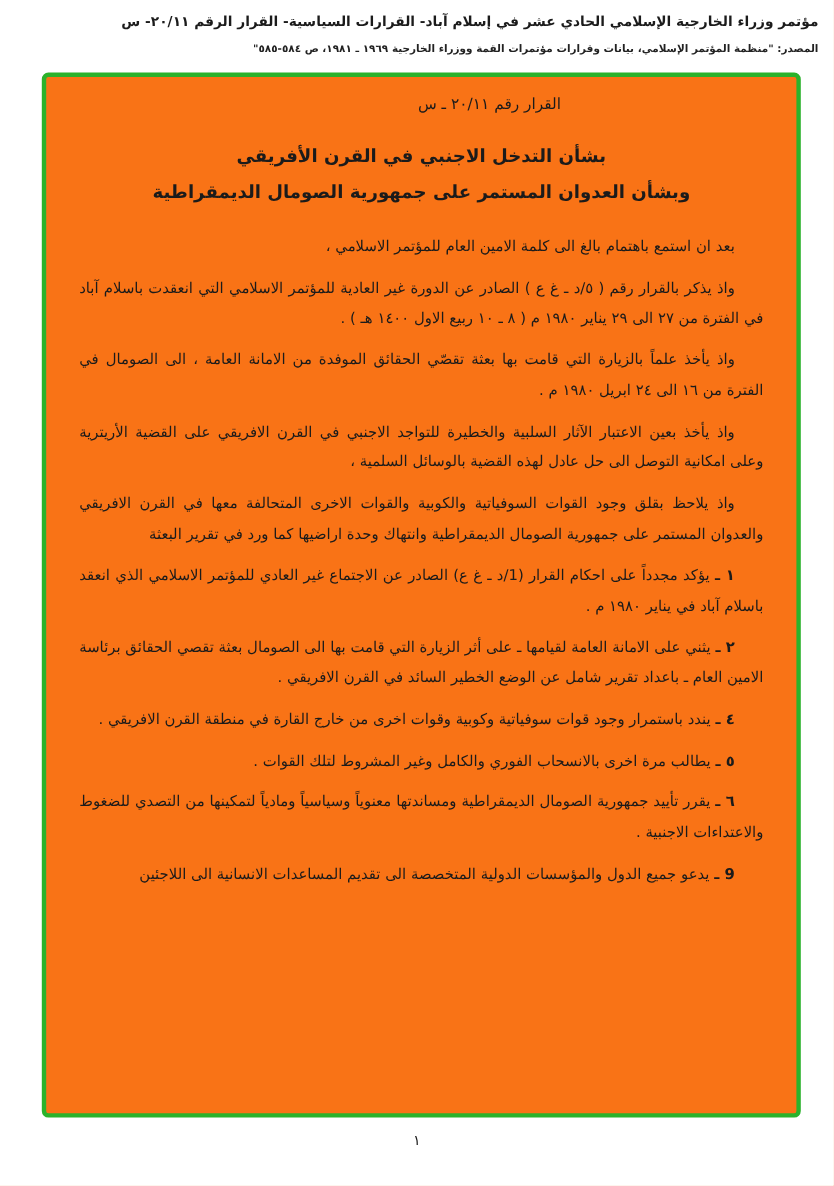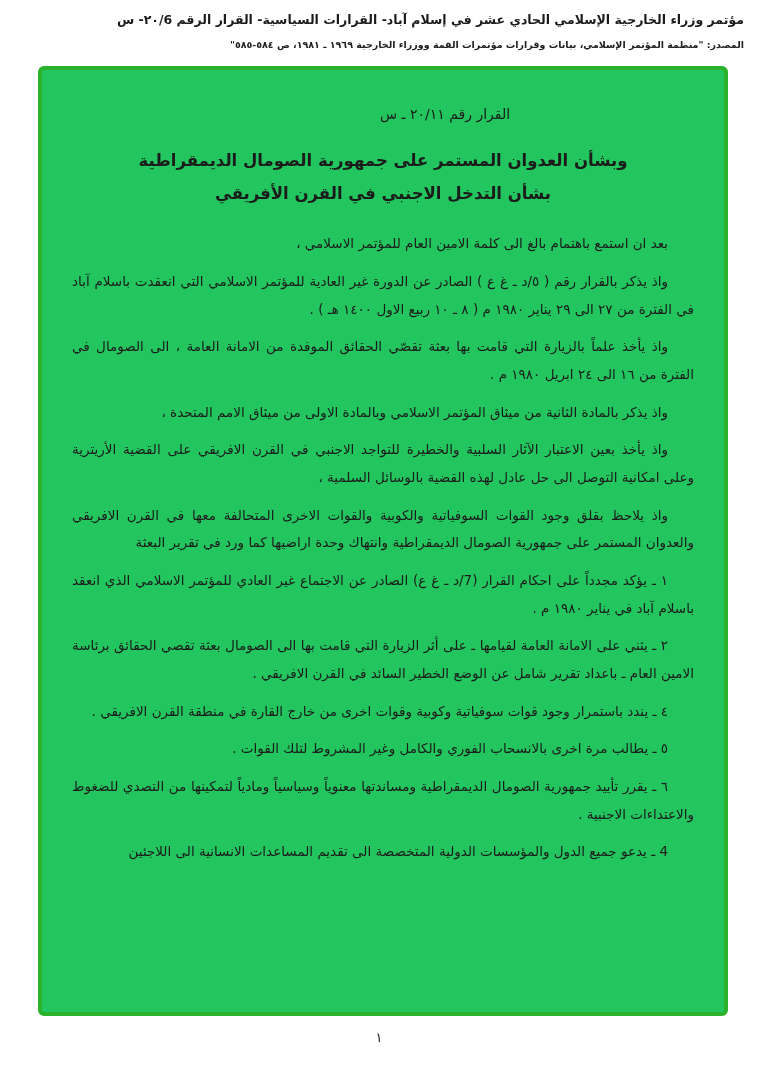--- a/index.html
+++ b/index.html
@@ -30,24 +30,24 @@
     font-weight: bold;
     font-size: 9.5px;
     line-height: 1.5;
     margin-top: 8px;
     color: #222222;
   }
   .frame {
     margin: 10px 30px 6px 38px;
     border: 4px solid #2bb22b;
     border-radius: 6px;
-    padding: 32px 30px 18px 30px;
+    padding: 13px 30px 18px 30px;
     box-sizing: border-box;
     min-height: 950px;
-    background: #22c55e;
+    background: #f97316;
   }
   .res-num-row {
     text-align: center;
     font-size: 14px;
     margin: 4px 0 22px 0;
   }
   .res-num {
     display: inline-block;
     transform: translateX(62px);
     letter-spacing: 0.5px;
@@ -62,83 +62,82 @@
   .body-text {
     font-size: 13.5px;
     line-height: 2.05;
     text-align: justify;
   }
   .para {
     margin: 0 0 10px 0;
     text-indent: 26px;
   }
   .para .num {
-    font-weight: normal;
+    font-weight: bold;
   }
   .para .lead {
     font-weight: normal;
   }
   .para.indent-deep {
     text-indent: 150px;
   }
   .page-footer {
     text-align: center;
     font-size: 13px;
     padding: 8px 0 10px 0;
   }
 </style>
 </head>
 <body>
 
 <div class="page">
 
   <header class="doc-header">
-    <div class="h1">مؤتمر وزراء الخارجية الإسلامي الحادي عشر في إسلام آباد- القرارات السياسية- القرار الرقم ٢٠/6- س</div>
+    <div class="h1">مؤتمر وزراء الخارجية الإسلامي الحادي عشر في إسلام آباد- القرارات السياسية- القرار الرقم ٢٠/١١- س</div>
     <div class="h2">المصدر: "منظمة المؤتمر الإسلامي، بيانات وقرارات مؤتمرات القمة ووزراء الخارجية ١٩٦٩ ـ ١٩٨١،  ص ٥٨٤-٥٨٥"</div>
   </header>
 
   <div class="frame" style="border-color: rgb(43, 178, 43);">
 
     <div class="res-num-row">
       <span class="res-num">القرار رقم ٢٠/١١ ـ س</span>
     </div>
 
     <div class="titles">
+      <div>بشأن التدخل الاجنبي في القرن الأفريقي</div>
       <div>وبشأن العدوان المستمر على جمهورية الصومال الديمقراطية</div>
-      <div>بشأن التدخل الاجنبي في القرن الأفريقي</div>
     </div>
 
     <div class="body-text">
 
 
       <p class="para"><span class="num"></span> <b class="lead">بعد ان استمع</b> <span>باهتمام بالغ الى كلمة الامين العام للمؤتمر الاسلامي ،</span></p>
 
       <p class="para"><span class="num"></span> <b class="lead">واذ يذكر</b> <span>بالقرار رقم ( ٥/د ـ غ ع ) الصادر عن الدورة غير العادية للمؤتمر الاسلامي التي انعقدت باسلام آباد في الفترة من ٢٧ الى ٢٩ يناير ١٩٨٠ م ( ٨ ـ ١٠ ربيع الاول ١٤٠٠ هـ ) .</span></p>
 
       <p class="para"><span class="num"></span> <b class="lead">واذ يأخذ علماً</b> <span>بالزيارة التي قامت بها بعثة تقصّي الحقائق الموفدة من الامانة العامة ، الى الصومال في الفترة من ١٦ الى ٢٤ ابريل ١٩٨٠ م .</span></p>
 
-      <p class="para"><span class="num"></span> <b class="lead">واذ يذكر</b> <span>بالمادة الثانية من ميثاق المؤتمر الاسلامي وبالمادة الاولى من ميثاق الامم المتحدة ،</span></p>
 
       <p class="para"><span class="num"></span> <b class="lead">واذ يأخذ بعين الاعتبار</b> <span>الآثار السلبية والخطيرة للتواجد الاجنبي في القرن الافريقي على القضية الأريترية وعلى امكانية التوصل الى حل عادل لهذه القضية بالوسائل السلمية ،</span></p>
 
       <p class="para"><span class="num"></span> <b class="lead">واذ يلاحظ بقلق</b> <span>وجود القوات السوفياتية والكوبية والقوات الاخرى المتحالفة معها في القرن الافريقي والعدوان المستمر على جمهورية الصومال الديمقراطية وانتهاك وحدة اراضيها كما ورد في تقرير البعثة</span></p>
 
-      <p class="para"><span class="num">١ ـ</span> <b class="lead">يؤكد</b> <span>مجدداً على احكام القرار (7/د ـ غ ع) الصادر عن الاجتماع غير العادي للمؤتمر الاسلامي الذي انعقد باسلام آباد في يناير ١٩٨٠ م .</span></p>
+      <p class="para"><span class="num">١ ـ</span> <b class="lead">يؤكد</b> <span>مجدداً على احكام القرار (1/د ـ غ ع) الصادر عن الاجتماع غير العادي للمؤتمر الاسلامي الذي انعقد باسلام آباد في يناير ١٩٨٠ م .</span></p>
 
       <p class="para"><span class="num">٢ ـ</span> <b class="lead">يثني</b> <span>على الامانة العامة لقيامها ـ على أثر الزيارة التي قامت بها الى الصومال بعثة تقصي الحقائق برئاسة الامين العام ـ باعداد تقرير شامل عن الوضع الخطير السائد في القرن الافريقي .</span></p>
 
 
       <p class="para"><span class="num">٤ ـ</span> <b class="lead">يندد</b> <span>باستمرار وجود قوات سوفياتية وكوبية وقوات اخرى من خارج القارة في منطقة القرن الافريقي .</span></p>
 
       <p class="para"><span class="num">٥ ـ</span> <b class="lead">يطالب</b> <span>مرة اخرى بالانسحاب الفوري والكامل وغير المشروط لتلك القوات .</span></p>
 
       <p class="para"><span class="num">٦ ـ</span> <b class="lead">يقرر</b> <span>تأييد جمهورية الصومال الديمقراطية ومساندتها معنوياً وسياسياً ومادياً لتمكينها من التصدي للضغوط والاعتداءات الاجنبية .</span></p>
 
 
-      <p class="para"><span class="num">4 ـ</span> <b class="lead">يدعو</b> <span>جميع الدول والمؤسسات الدولية المتخصصة الى تقديم المساعدات الانسانية الى اللاجئين</span></p>
+      <p class="para"><span class="num">9 ـ</span> <b class="lead">يدعو</b> <span>جميع الدول والمؤسسات الدولية المتخصصة الى تقديم المساعدات الانسانية الى اللاجئين</span></p>
 
     </div>
   </div>
 
   <footer class="page-footer">
     <span>١</span>
   </footer>
 
 </div>
 

